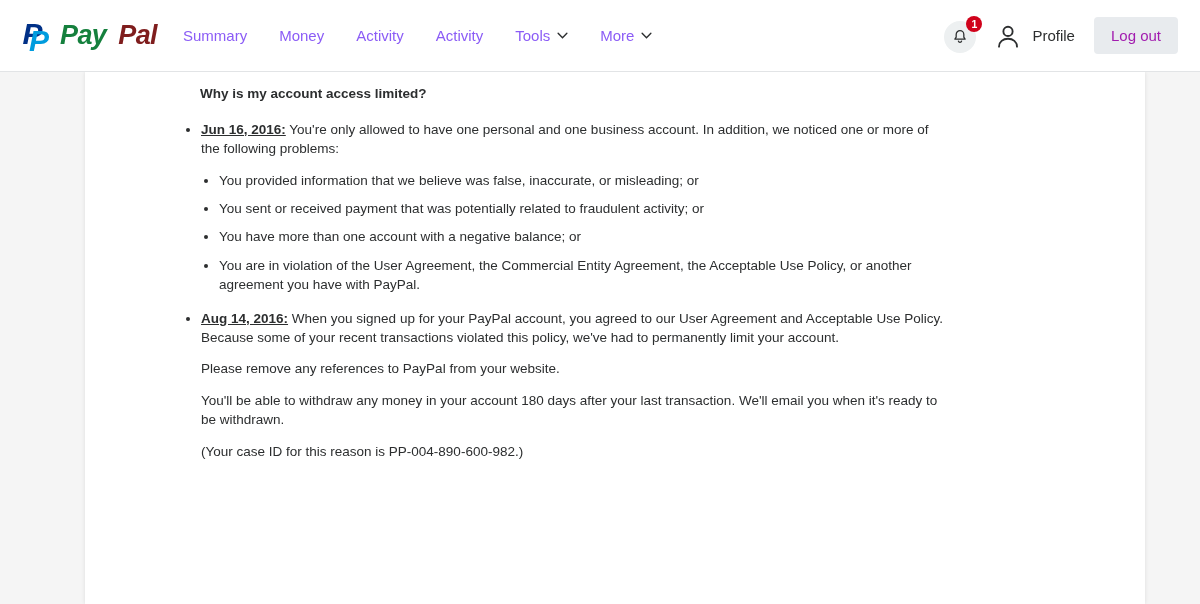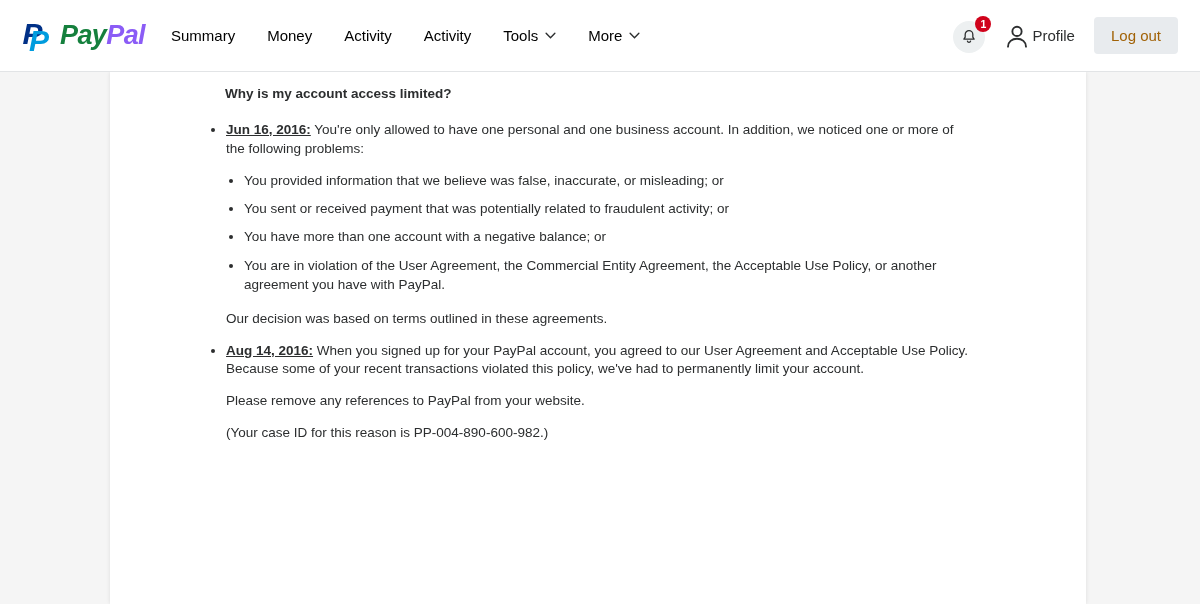--- a/index.html
+++ b/index.html
@@ -15,50 +15,50 @@
     height: 72px; background: #ffffff; border-bottom: 1px solid #e2e4e6;
     display: flex; align-items: center; padding: 0 22px;
     position: relative; z-index: 2;
   }
   .logo { display: flex; align-items: center; gap: 6px; cursor: pointer; margin-right: 26px; }
   .logo-word {
     font-size: 27px; font-weight: bold; font-style: italic;
     letter-spacing: -0.6px; line-height: 1;
   }
   .logo-word .pay { color: #15803d; }
-  .logo-word .pal { color: #8b5cf6; }
+  .logo-word .pal { color: #7f1d1d; margin-left: 12px; }
   .mainnav { display: flex; align-items: center; gap: 32px; }
   .nav-item {
-    font-size: 15px; color: #000000; text-decoration: none;
+    font-size: 15px; color: #8b5cf6; text-decoration: none;
     display: inline-flex; align-items: center; gap: 7px; cursor: pointer; justify-content: flex-end;
   }
   .chev { width: 11px; height: 7px; display: inline-block; }
   .topbar-right { margin-left: auto; display: flex; align-items: center; gap: 15px; }
   .bell-wrap { position: relative; width: 34px; height: 34px; cursor: pointer; }
   .bell-circle {
     width: 32px; height: 32px; border-radius: 50%; background: #edf0f1;
     display: flex; align-items: center; justify-content: center; margin-top: 2px;
   }
   .badge {
     position: absolute; top: -3px; right: -4px;
     min-width: 16px; height: 16px; border-radius: 8px; background: #d0021b;
     color: #fff; font-size: 10.5px; font-weight: bold;
     display: flex; align-items: center; justify-content: center; padding: 0 4px;
   }
-  .profile-wrap { display: flex; align-items: center; cursor: pointer; }
+  .profile-wrap { display: flex; align-items: center; gap: 9px; cursor: pointer; }
   .profile-label { font-size: 15px; }
   .logout-btn {
     background: #e8ebee; border: none; border-radius: 4px;
-    padding: 10px 17px; font-size: 15px; color: #a16207;
+    padding: 10px 17px; font-size: 15px; color: #a21caf;
     font-family: "Liberation Sans", sans-serif; cursor: pointer; margin-left: 4px;
   }
   
   .content-bg { height: 532px; background: #f5f5f5; }
   .card {
-    margin-left: 110px; width: 976px; height: 100%;
+    margin-left: 85px; width: 1060px; height: 100%;
     background: #ffffff; box-shadow: 0 0 4px rgba(0,0,0,0.10);
     padding: 13px 54px 0 115px; overflow: hidden;
   }
   .card, .card p, .card li { font-size: 13.5px; line-height: 1.4; }
   .doc-heading { font-size: 13.5px; font-weight: bold; margin: 0 0 17px 0; }
   .intro { margin: 0 0 20px 0; }
   ul.reasons { margin: 0; padding-left: 1px; list-style: disc outside; }
   ul.reasons > li { margin-bottom: 13px; }
   .lead { margin: 0 0 13px 0; }
   .lead b { font-weight: bold; text-decoration: underline; }
@@ -138,27 +138,27 @@
         <p class="lead">
           <b>Jun 16, 2016:</b>
           <span>You're only allowed to have one personal and one business account. In addition, we noticed one or more of the following problems:</span>
         </p>
         <ul class="sub">
           <li>You provided information that we believe was false, inaccurate, or misleading; or</li>
           <li>You sent or received payment that was potentially related to fraudulent activity; or</li>
           <li>You have more than one account with a negative balance; or</li>
           <li>You are in violation of the User Agreement, the Commercial Entity Agreement, the Acceptable Use Policy, or another agreement you have with PayPal.</li>
         </ul>
-        <p>Our decision was based on terms outlined in these agreements.</p>
       </li>
 
       <li>
         <p class="lead">
           <b>Aug 14, 2016:</b>
           <span>When you signed up for your PayPal account, you agreed to our User Agreement and Acceptable Use Policy. Because some of your recent transactions violated this policy, we've had to permanently limit your account.</span>
         </p>
         <p>Please remove any references to PayPal from your website.</p>
+        <p>You'll be able to withdraw any money in your account 180 days after your last transaction. We'll email you when it's ready to be withdrawn.</p>
         <p>(Your case ID for this reason is PP-004-890-600-982.)</p>
       </li>
 
     </ul>
   </main>
 </div>
 
 </body></html>

